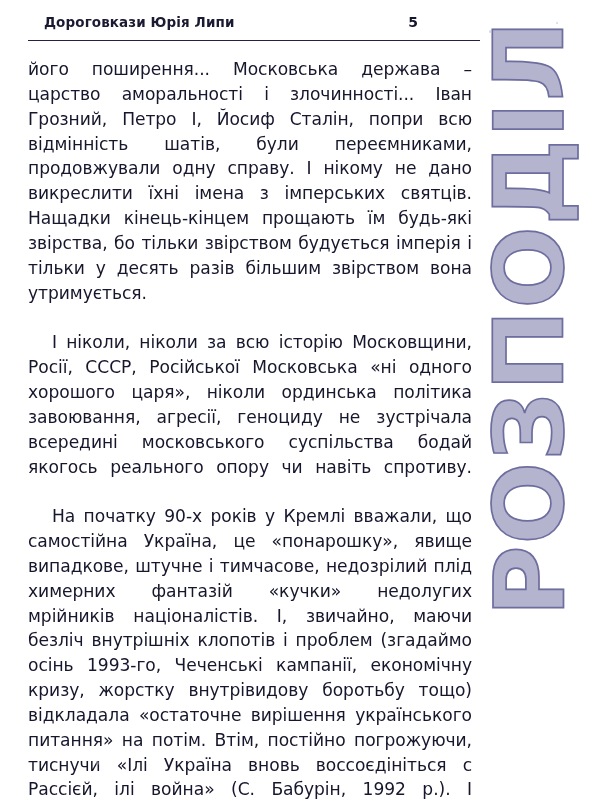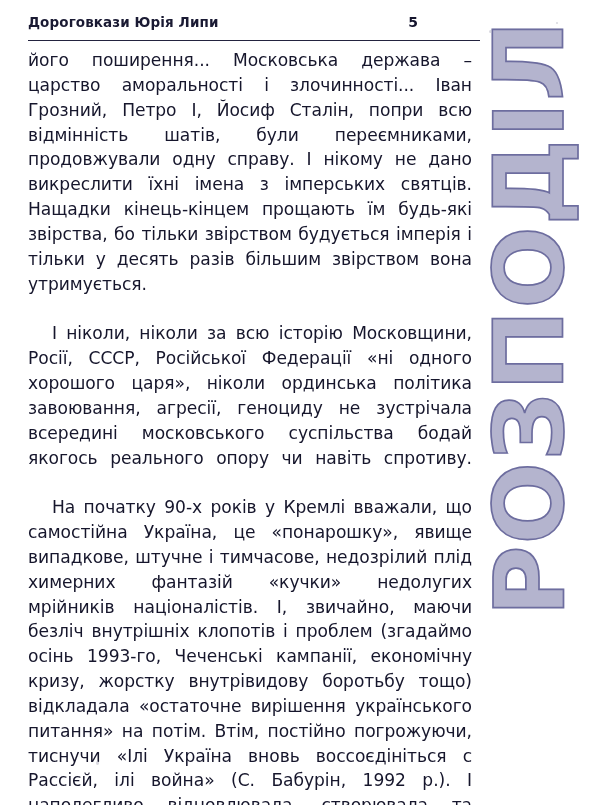--- a/index.html
+++ b/index.html
@@ -22,21 +22,21 @@
   .header {
     position: absolute;
     left: 28px;
     top: 14px;
     width: 452px;
     height: 26px;
   }
 
   .header-title {
     position: absolute;
-    left: 0;
+    left: 16px;
     top: 0;
     font-size: 13.5px;
     font-weight: 700;
     color: #1a1a33;
     letter-spacing: 0.1px;
     white-space: nowrap;
   }
 
   .header-folio {
     position: absolute;
@@ -73,20 +73,21 @@
     font-size: 17.1px;
     line-height: 24.85px;
     color: #16162c;
     letter-spacing: -0.05px;
     word-spacing: 0.2px;
     -webkit-font-smoothing: antialiased;
   }
 
   .para.first {
     text-indent: 0;
+    margin-top: 9px;
   }
 
   
   .para::after {
     content: "";
     display: inline-block;
     width: 100%;
   }
 
   .para.ragged::after {
@@ -138,21 +139,21 @@
 <div class="page">
 
   <div class="header">
     <div class="header-title">Дороговкази Юрія Липи</div>
     <div class="header-folio">5</div>
   </div>
   <div class="header-rule"></div>
 
   <div class="body-col">
     <p class="para first">його поширення... Московська держава – царство аморальності і злочинності... Іван Грозний, Петро І, Йосиф Сталін, попри всю відмінність шатів, були переємниками, продовжували одну справу. І нікому не дано викреслити їхні імена з імперських святців. Нащадки кінець-кінцем прощають їм будь-які звірства, бо тільки звірством будується імперія і тільки у десять разів більшим звірством вона утримується.</p>
-    <p class="para">І ніколи, ніколи за всю історію Московщини, Росії, СССР, Російської Федерації «ні одного хорошого царя», ніколи ординська політика завоювання, агресії, геноциду не зустрічала всередині московського суспільства бодай якогось реального опору чи навіть спротиву.</p>
+    <p class="para">І ніколи, ніколи за всю історію Московщини, Росії, СССР, Російської Московська «ні одного хорошого царя», ніколи ординська політика завоювання, агресії, геноциду не зустрічала всередині московського суспільства бодай якогось реального опору чи навіть спротиву.</p>
     <p class="para ragged">На початку 90-х років у Кремлі вважали, що самостійна Україна, це «понарошку», явище випадкове, штучне і тимчасове, недозрілий плід химерних фантазій «кучки» недолугих мрійників націоналістів. І, звичайно, маючи безліч внутрішніх клопотів і проблем (згадаймо осінь 1993-го, Чеченські кампанії, економічну кризу, жорстку внутрівидову боротьбу тощо) відкладала «остаточне вирішення українського питання» на потім. Втім, постійно погрожуючи, тиснучи «Ілі Україна вновь воссоєдініться с Рассієй, ілі война» (С. Бабурін, 1992 р.). І наполегливо відновлювала, створювала та підживлювала свої підривні структури і важелі впливу в Україні та світі. Товстоморда УПЦ-РПЦ, гадючі кубла СПУ-КПУ-ПСПУ... «І несть їм числа». А в самій Росії на поверхню, при всій</p>
   </div>
 
   <div class="spine-watermark">
     <div class="spine-text">РОЗПОДІЛ РОСІЇ</div>
   </div>
 
   <span class="speck" style="left:489px; top:30px; width:3px; height:3px;"></span>
   <span class="speck" style="left:96px; top:761px; width:3px; height:4px;"></span>
   <span class="speck" style="left:556px; top:22px; width:2px; height:2px;"></span>

